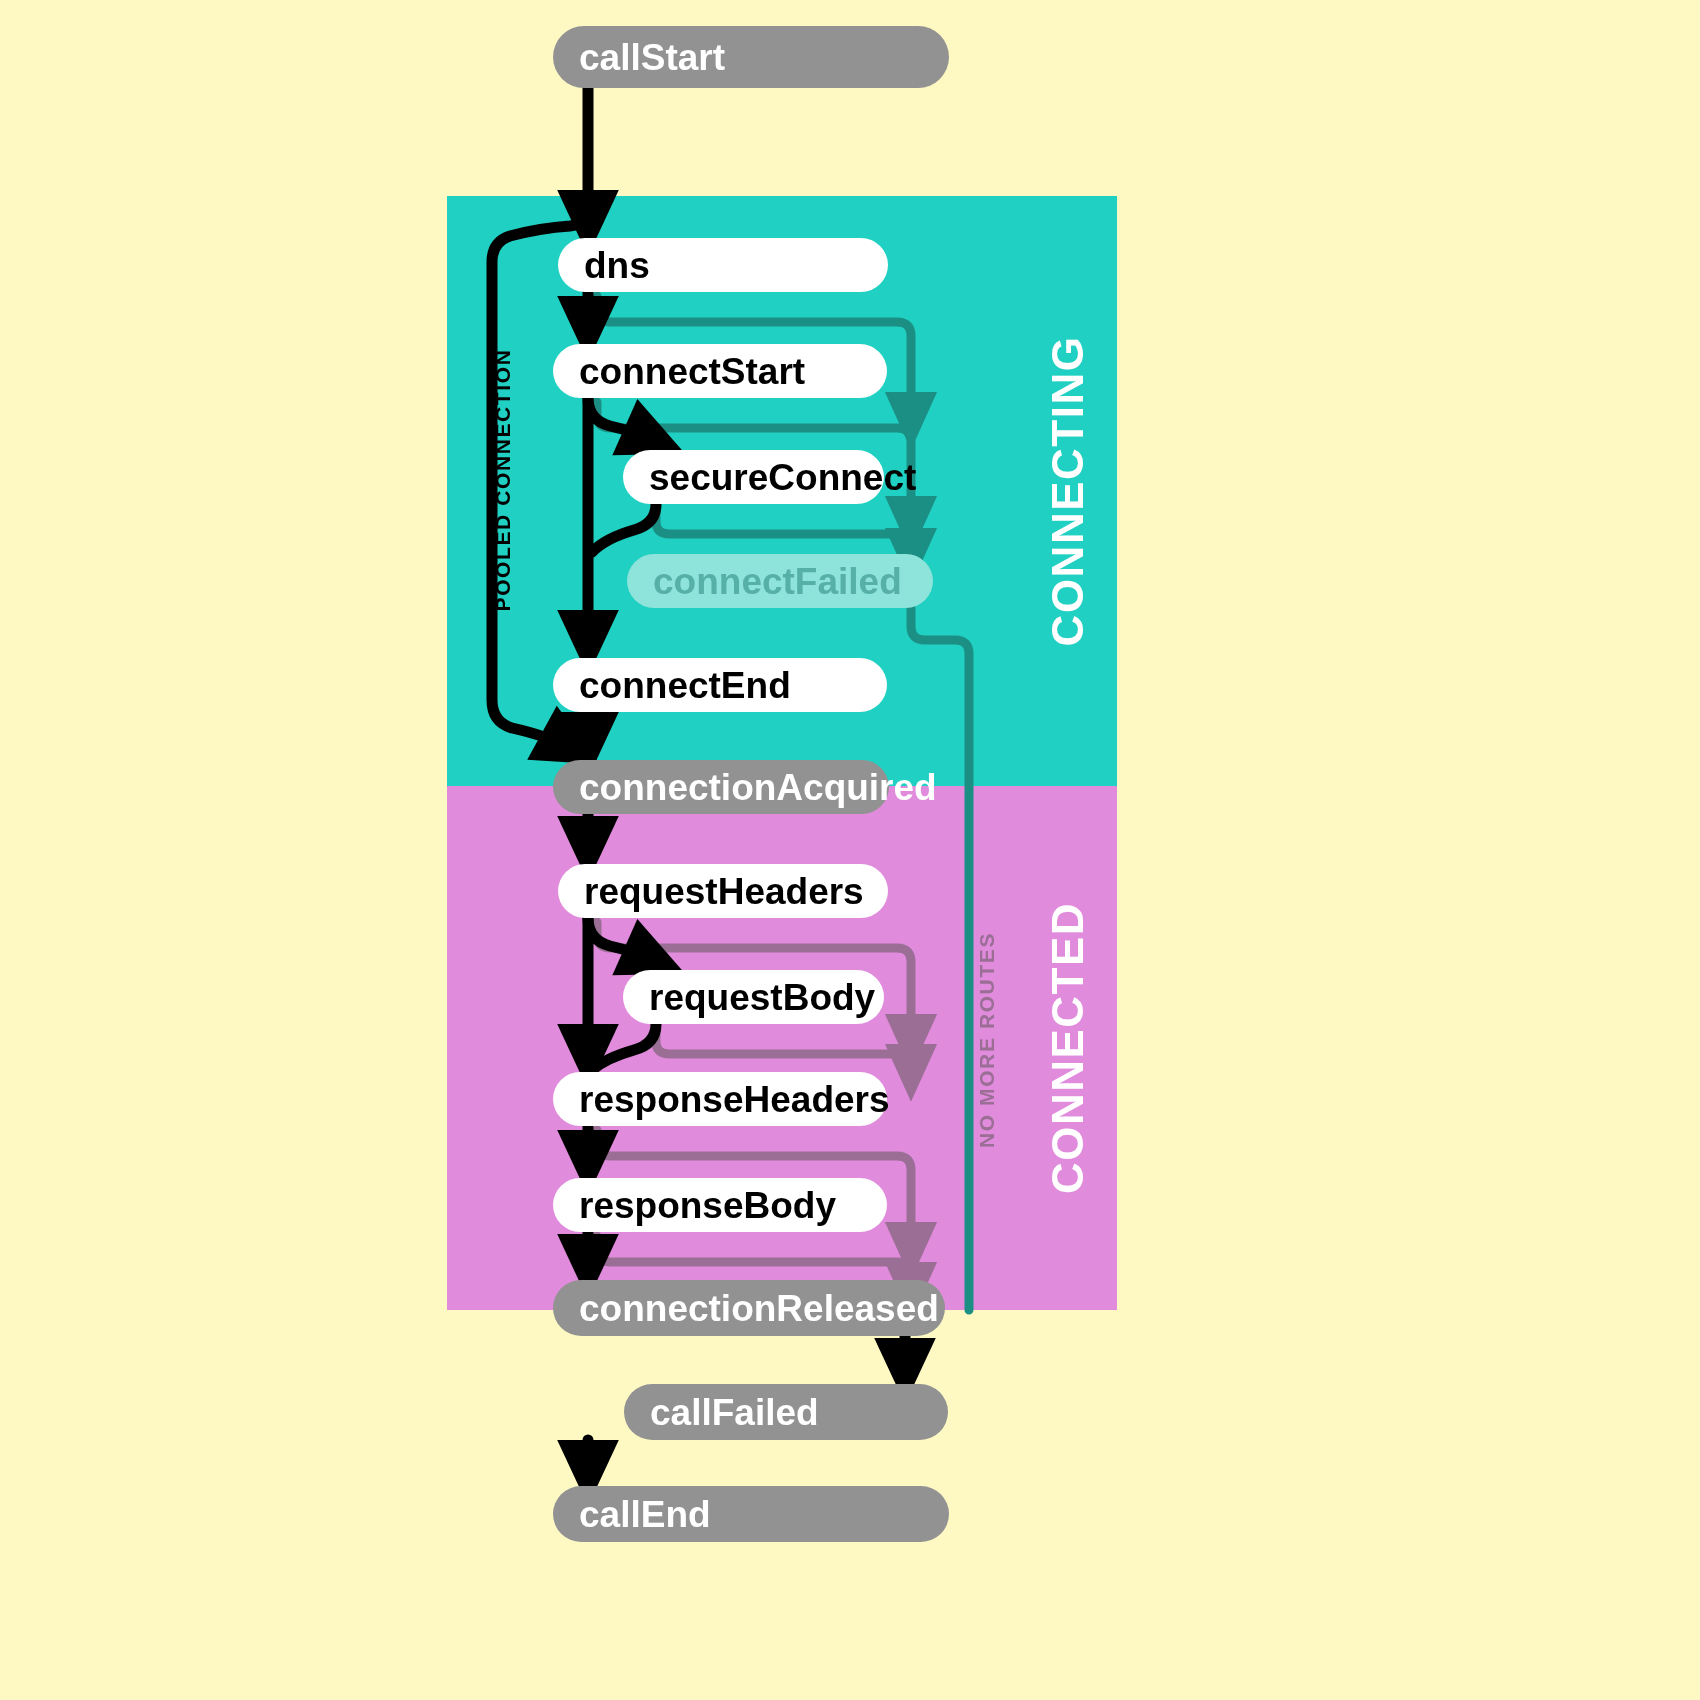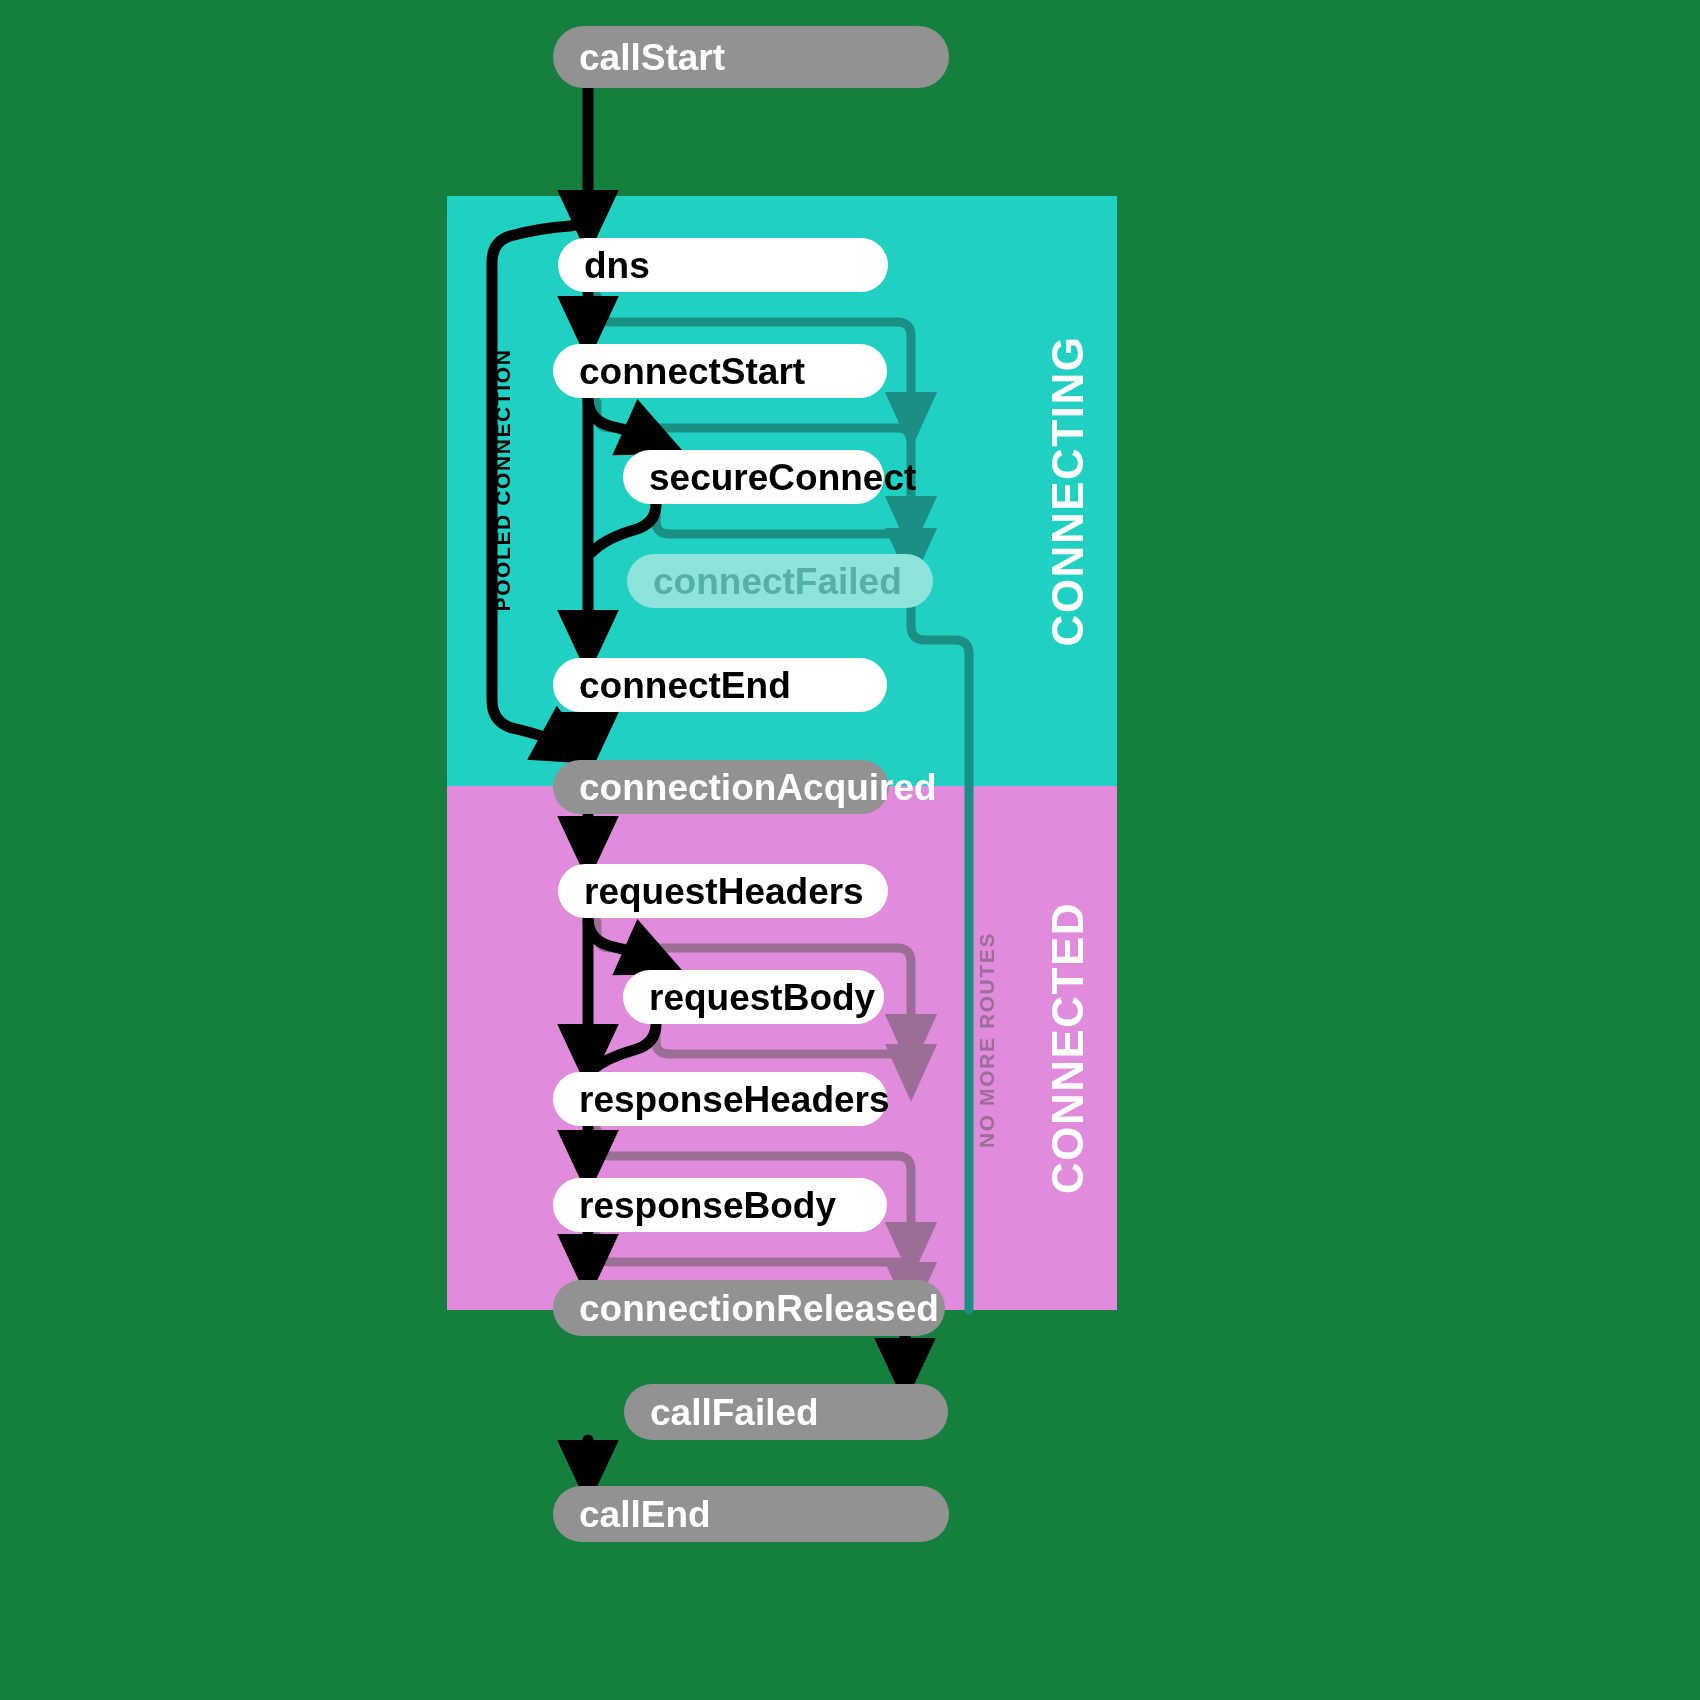--- a/index.html
+++ b/index.html
@@ -9,21 +9,21 @@
   svg{position:absolute;left:0;top:0;}
   .nodeLabel{font-weight:bold;font-size:37px;font-family:"Liberation Sans","DejaVu Sans",sans-serif;}
   .bandLabel{font-weight:bold;font-size:44px;letter-spacing:1.5px;
              font-family:"Liberation Sans","DejaVu Sans",sans-serif;}
   .edgeLabel{font-weight:bold;font-size:21px;letter-spacing:1.6px;
              font-family:"Liberation Sans","DejaVu Sans",sans-serif;}
 </style>
 </head>
 <body style="background: rgb(0, 0, 0);">
 
-<div id="stage" style="background: #15803d; text-decoration: underline;">
+<div id="stage" style="background: #fef9c3; text-decoration: underline;">
 
   <svg width="1700" height="1700" viewBox="0 0 1700 1700">
     <defs>
       <marker id="ah-black" markerWidth="7" markerHeight="7" refX="3.1" refY="3.2" orient="auto" markerUnits="strokeWidth">
         <path d="M0.2,0.4 L6.2,3.2 L0.2,6.0 Z" fill="#000"></path>
       </marker>
       <marker id="ah-teal" markerWidth="7.5" markerHeight="7.5" refX="3.3" refY="3.4" orient="auto" markerUnits="strokeWidth">
         <path d="M0.2,0.5 L6.6,3.4 L0.2,6.3 Z" fill="#1C8F85"></path>
       </marker>
       <marker id="ah-plum" markerWidth="7.5" markerHeight="7.5" refX="3.3" refY="3.4" orient="auto" markerUnits="strokeWidth">

